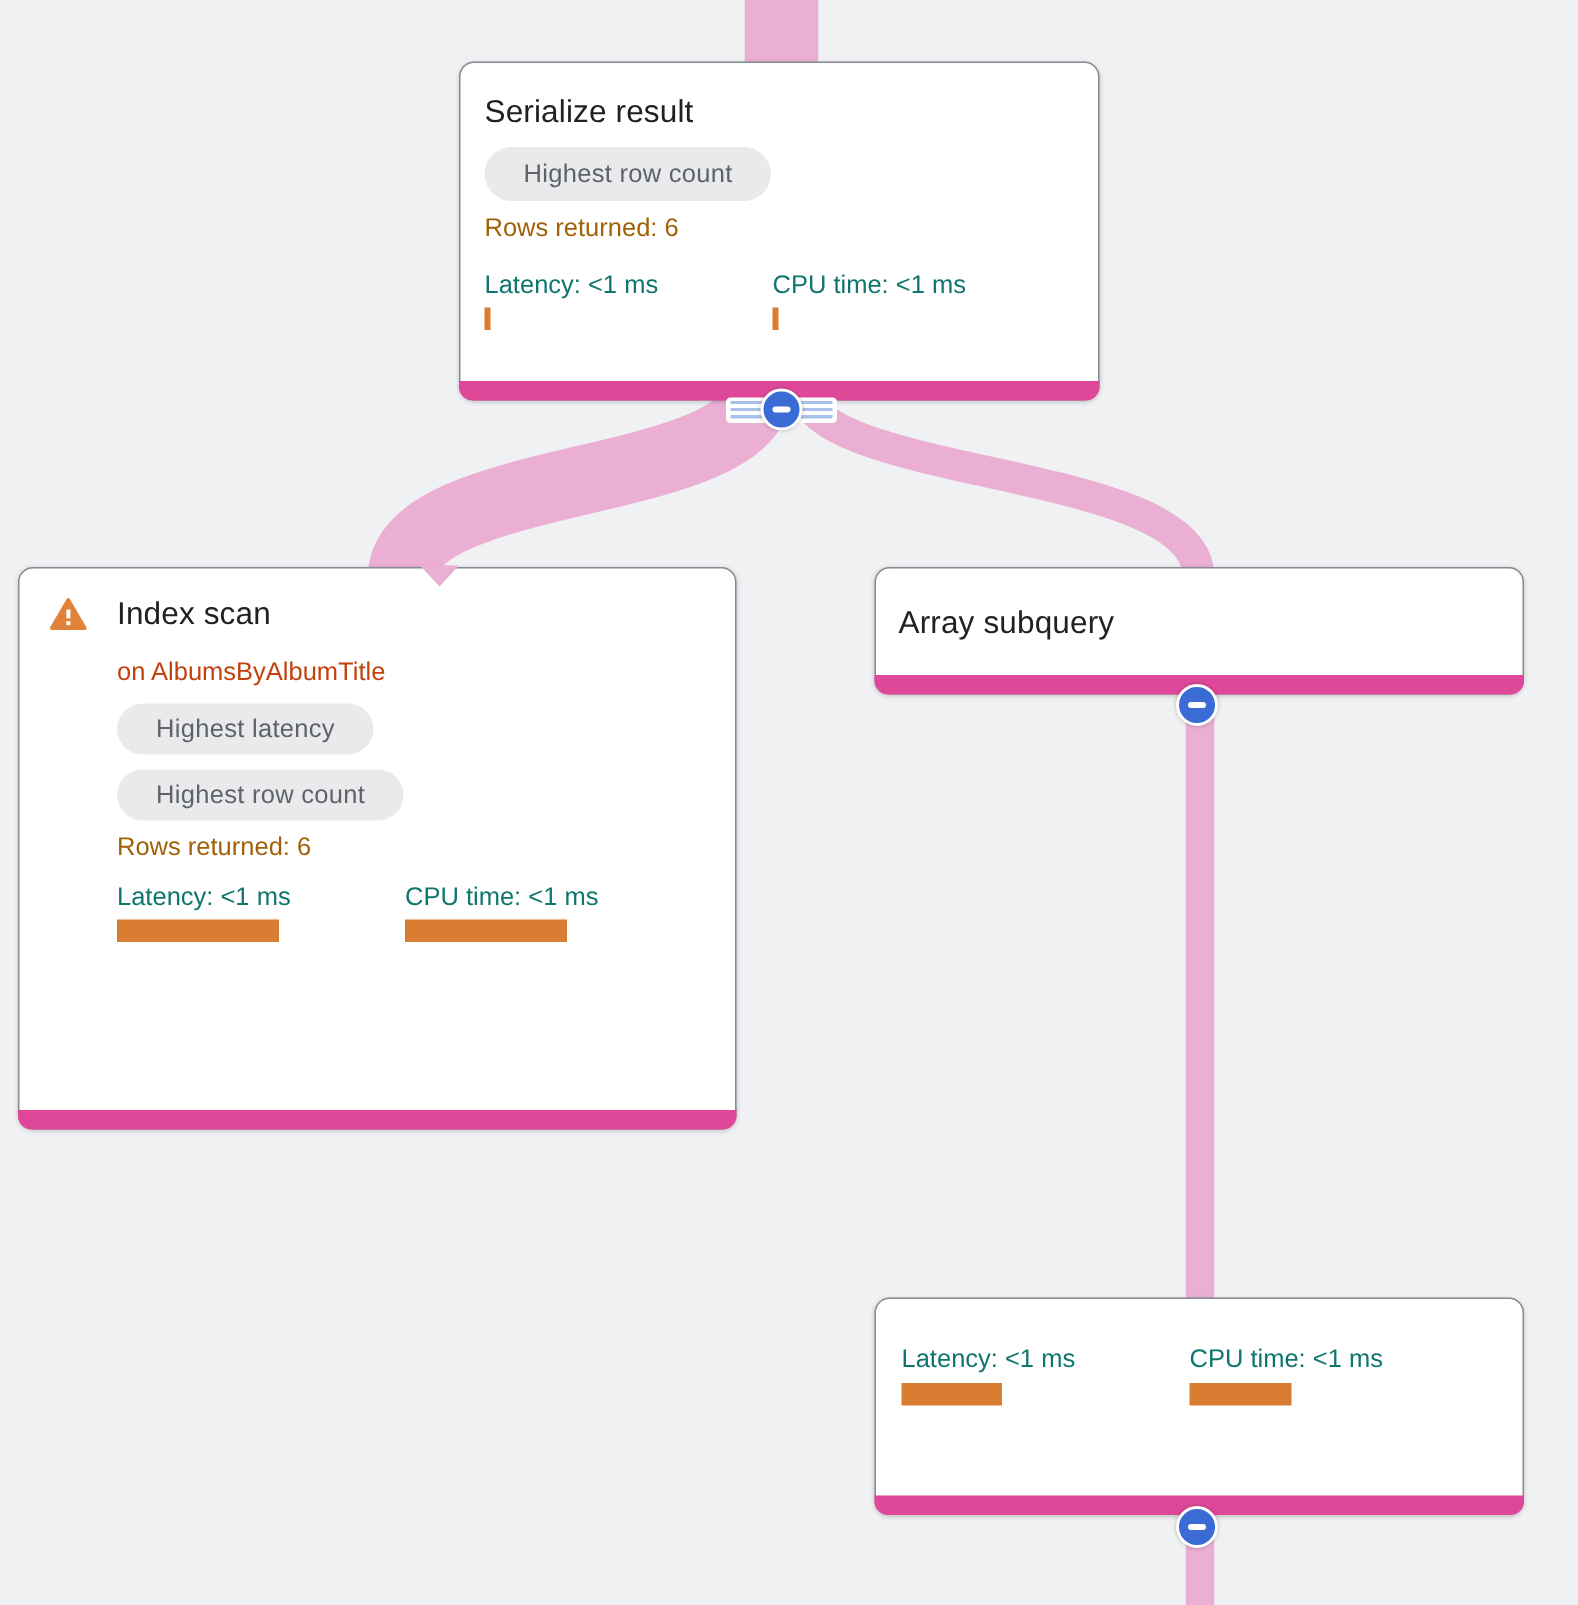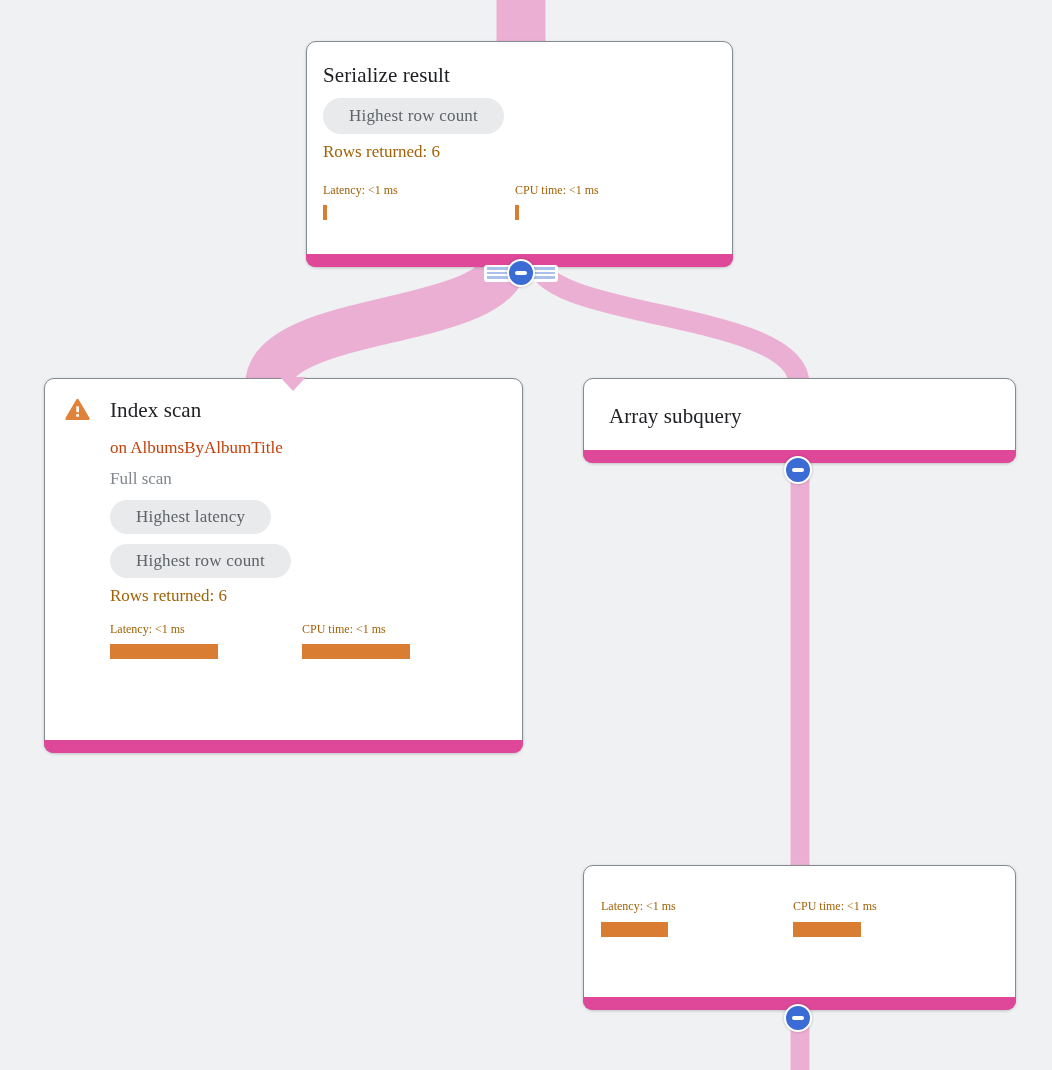--- a/index.html
+++ b/index.html
@@ -1,20 +1,20 @@
 <!DOCTYPE html>
 <html><head>
 <meta charset="utf-8">
 <style>
   * { margin:0; padding:0; box-sizing:border-box; }
   html,body { background:#F0F1F3; }
   .canvas {
     position:relative; width:1052px; height:1070px;
     background:#F0F1F3; overflow:hidden;
-    font-family:Liberation Serif, serif; color:#202124;
+    font-family:Liberation Sans, sans-serif; color:#202124;
   }
   svg.edges { position:absolute; left:0; top:0; z-index:0; }
 
   
   .edge-tip {
     position:absolute; z-index:2; width:0; height:0;
     border-left:13px solid transparent; border-right:13px solid transparent;
     border-top:14px solid #EBAFD4;
   }
 
@@ -22,28 +22,28 @@
   .node {
     position:absolute; z-index:1; background:#fff;
     border:1.5px solid #858B91; border-radius:10px;
     box-shadow:0 1px 3px rgba(60,64,67,.28);
   }
   .node-footer {
     position:absolute; left:-1px; right:-1px; bottom:-1px; height:13px;
     background:#DF4899; border-radius:0 0 9px 9px;
   }
   #node-serialize { left:306px; top:41px;  width:427px; height:226px; }
-  #node-index     { left:44px;  top:378px; width:479px; height:375px; }
+  #node-index     { left:12px;  top:378px; width:479px; height:375px; }
   #node-array     { left:583px; top:378px; width:433px; height:85px;  }
   #node-dist      { left:583px; top:865px; width:433px; height:145px; }
 
   .node-body { position:relative; padding:0 16px; }
   #node-serialize .node-body { padding-top:20px; padding-left:16px; }
   #node-index     .node-body { padding-top:18px; padding-left:65px; }
-  #node-array     .node-body { padding-top:24px; padding-left:25px; }
+  #node-array     .node-body { padding-top:24px; padding-left:15px; }
   #node-dist      .node-body { padding-top:22px; padding-left:17px; }
 
   .node-title { font-size:21px; line-height:26px; font-weight:500; color:#202124; letter-spacing:.1px; }
   .node-subtitle { font-size:17px; line-height:22px; color:#c2410c; margin-top:14px; }
   .scan-type { font-size:17px; line-height:22px; color:#80868B; margin-top:9px; }
 
   .chip {
     display:inline-block; width:max-content;
     height:36px; line-height:36px; padding:0 26px;
     background:#E9EAEC; border-radius:18px;
@@ -55,21 +55,21 @@
 
   .rows-line { font-size:17px; line-height:22px; color:#a16207; }
   #node-serialize .rows-line { margin-top:7px; }
   #node-index .rows-line { margin-top:-3px; }
 
   .metrics { display:flex; }
   #node-serialize .metrics { margin-top:16px; }
   #node-index .metrics { margin-top:11px; }
   #node-dist .metrics { margin-top:7px; }
   .metric { width:192px; }
-  .metric-label { font-size:12px; line-height:22px; color:#a16207; }
+  .metric-label { font-size:17px; line-height:22px; color:#0f766e; }
   .metric-bar { height:15px; margin-top:4px; background:#D97D33; }
   #node-dist .metric-bar { margin-top:5px; }
 
   .warning-icon { position:absolute; left:20px; top:19px; }
 
   
   .collapse { position:absolute; z-index:3; width:0; height:0; }
   .stripe-band {
     position:absolute; left:-37px; top:-8.5px; width:74px; height:17px;
     background:#fff; border-radius:3px;
@@ -128,21 +128,20 @@
     <div class="node-body">
       <span class="warning-icon">
         <svg width="25" height="23" viewBox="0 0 24 22">
           <path d="M12 2 L22.4 19.8 H1.6 Z" fill="#E0823A" stroke="#E0823A" stroke-width="2.6" stroke-linejoin="round"></path>
           <rect x="10.8" y="8" width="2.6" height="5.6" fill="#fff"></rect>
           <rect x="10.8" y="15.4" width="2.6" height="2.6" fill="#fff"></rect>
         </svg>
       </span>
       <div class="node-title">Index scan</div>
       <div class="node-subtitle">on AlbumsByAlbumTitle</div>
-      <div class="scan-type">Full scan</div>
       <div class="chip-stack">
         <span class="chip">Highest latency</span>
         <span class="chip">Highest row count</span>
       </div>
       <div class="rows-line">Rows returned: 6</div>
       <div class="metrics">
         <div class="metric">
           <div class="metric-label">Latency: &lt;1 ms</div>
           <div class="metric-bar" style="width:108px"></div>
         </div>

